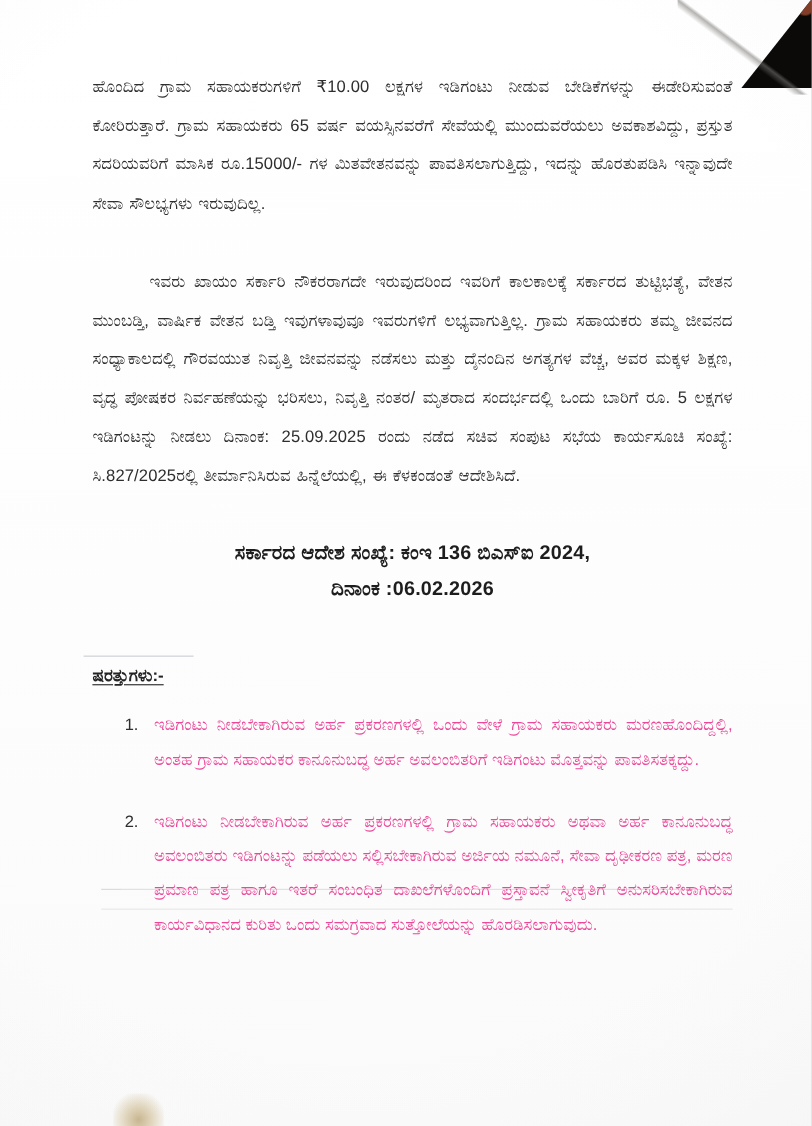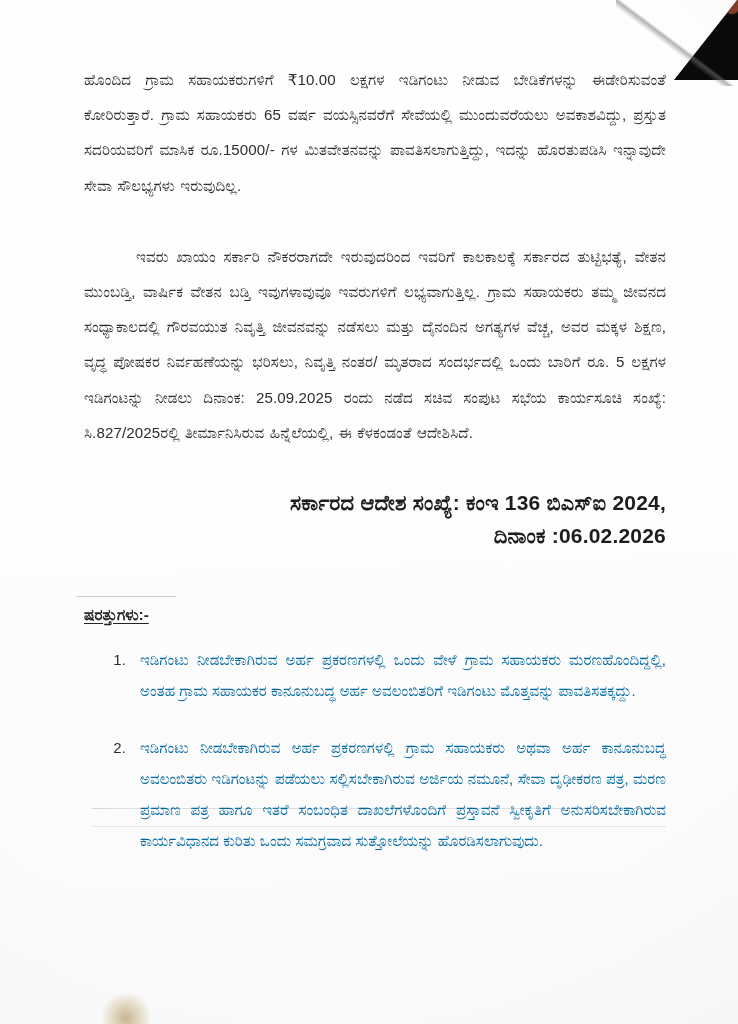--- a/index.html
+++ b/index.html
@@ -80,23 +80,23 @@
   p.body-para::first-line { }
 
   .indent { text-indent: 52px; }
 
   .gap-1 { height: 36px; }
   .gap-2 { height: 24px; }
 
   
   .order-heading {
     margin: 0;
-    text-align: right;
+    text-align: center;
     font-weight: bold;
-    font-size: 21px;
+    font-size: 18px;
     line-height: 33px;
     color: #1d1d1d;
     letter-spacing: 0.2px;
   }
 
   
   .conditions-title {
     margin: 0;
     font-size: 15.4px;
     font-weight: bold;
@@ -109,21 +109,21 @@
     margin: 0;
     padding: 0 0 0 46px;
     list-style: decimal;
   }
   ol.conditions > li {
     margin: 0 0 26px 0;
     padding-left: 10px;
     font-size: 15.1px;
     line-height: 31px;
     text-align: justify;
-    color: #0369a1;
+    color: #ec4899;
   }
   ol.conditions > li::marker {
     font-size: 15px;
     color: #2e2e2e;
   }
 
   
   .scanline {
     position: absolute;
     height: 1px;

